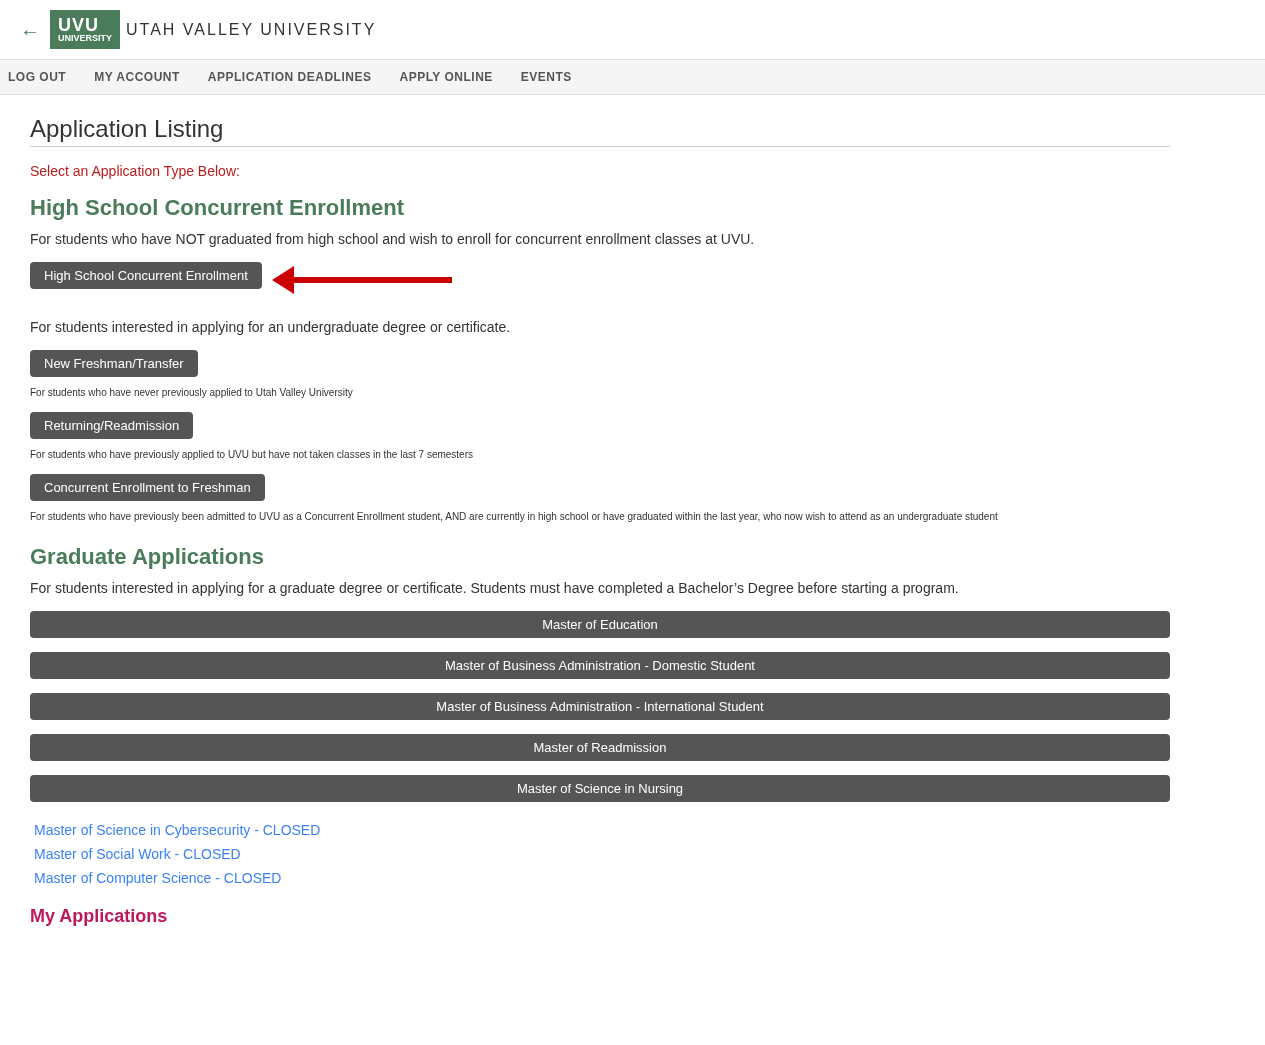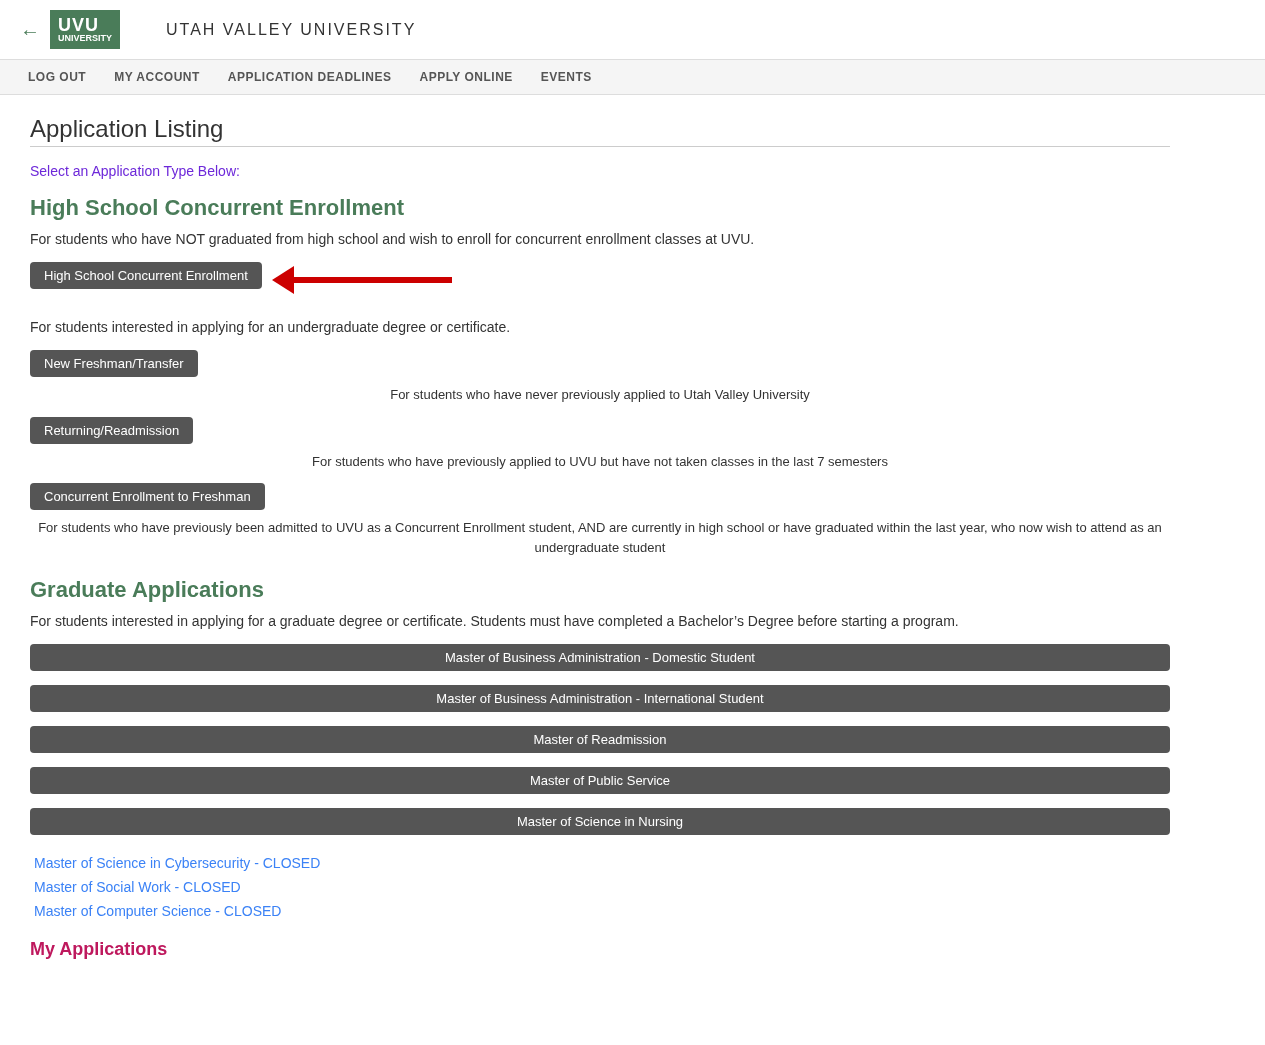--- a/index.html
+++ b/index.html
@@ -15,21 +15,20 @@
     }
     .back-arrow {
       color: #4a7c59;
       font-size: 20px;
       cursor: pointer;
       margin-right: 10px;
     }
     .logo-area {
       display: flex;
       align-items: center;
-      gap: 40px;
     }
     .logo-box {
       background: #4a7c59;
       color: #fff;
       font-weight: bold;
       font-size: 18px;
       padding: 4px 6px;
       border: 2px solid #4a7c59;
       line-height: 1;
       margin-right: 6px;
@@ -46,21 +45,21 @@
       font-weight: normal;
       color: #333;
       letter-spacing: 2px;
       text-transform: uppercase;
     }
 
     
     .nav-bar {
       background: #f5f5f5;
       border-bottom: 1px solid #ddd;
-      padding: 0 24px;
+      padding: 0 4px;
       display: flex;
       gap: 20px;
     }
     .nav-item {
       padding: 10px 4px;
       font-size: 12px;
       font-weight: bold;
       color: #555;
       cursor: pointer;
       text-decoration: none;
@@ -82,21 +81,21 @@
     }
     .title-divider {
       border: none;
       border-top: 1px solid #ccc;
       margin-bottom: 16px;
     }
 
     .select-label {
       font-size: 14px;
       margin-bottom: 16px;
-      color: #6d28d9;
+      color: #b91c1c;
     }
 
     .section-heading {
       font-size: 22px;
       font-weight: bold;
       color: #4a7c59;
       margin-bottom: 8px;
     }
 
     .section-description {
@@ -116,26 +115,25 @@
       color: #fff;
       border: none;
       border-radius: 4px;
       padding: 6px 14px;
       font-size: 13px;
       cursor: pointer;
       margin-bottom: 8px;
     }
 
     .button-description {
-      font-size: 13px;
+      font-size: 10px;
       color: #333;
       margin-bottom: 12px;
       margin-left: 0;
       line-height: 1.5;
-      text-align: center;
     }
 
     .section-block {
       margin-bottom: 20px;
     }
 
     
     .arrow-annotation {
       display: inline-flex;
       align-items: center;
@@ -244,24 +242,24 @@
     </div>
   </div>
 
   <div class="section-block">
     <h2 class="section-heading">Graduate Applications</h2>
     <p class="section-description">
       <span>For students interested in applying for a graduate degree or certificate. Students must have </span><strong>completed a Bachelor’s Degree</strong><span> before starting a program.</span>
     </p>
 
     <div class="graduate-buttons">
+      <button class="app-button">Master of Education</button>
       <button class="app-button">Master of Business Administration - Domestic Student</button>
       <button class="app-button">Master of Business Administration - International Student</button>
       <button class="app-button">Master of Readmission</button>
-      <button class="app-button">Master of Public Service</button>
       <button class="app-button">Master of Science in Nursing</button>
     </div>
 
     <p class="closed-item">Master of Science in Cybersecurity - CLOSED</p>
     <p class="closed-item">Master of Social Work - CLOSED</p>
     <p class="closed-item">Master of Computer Science - CLOSED</p>
   </div>
 
   <div class="section-block">
     <h3 class="my-applications-heading">My Applications</h3>

